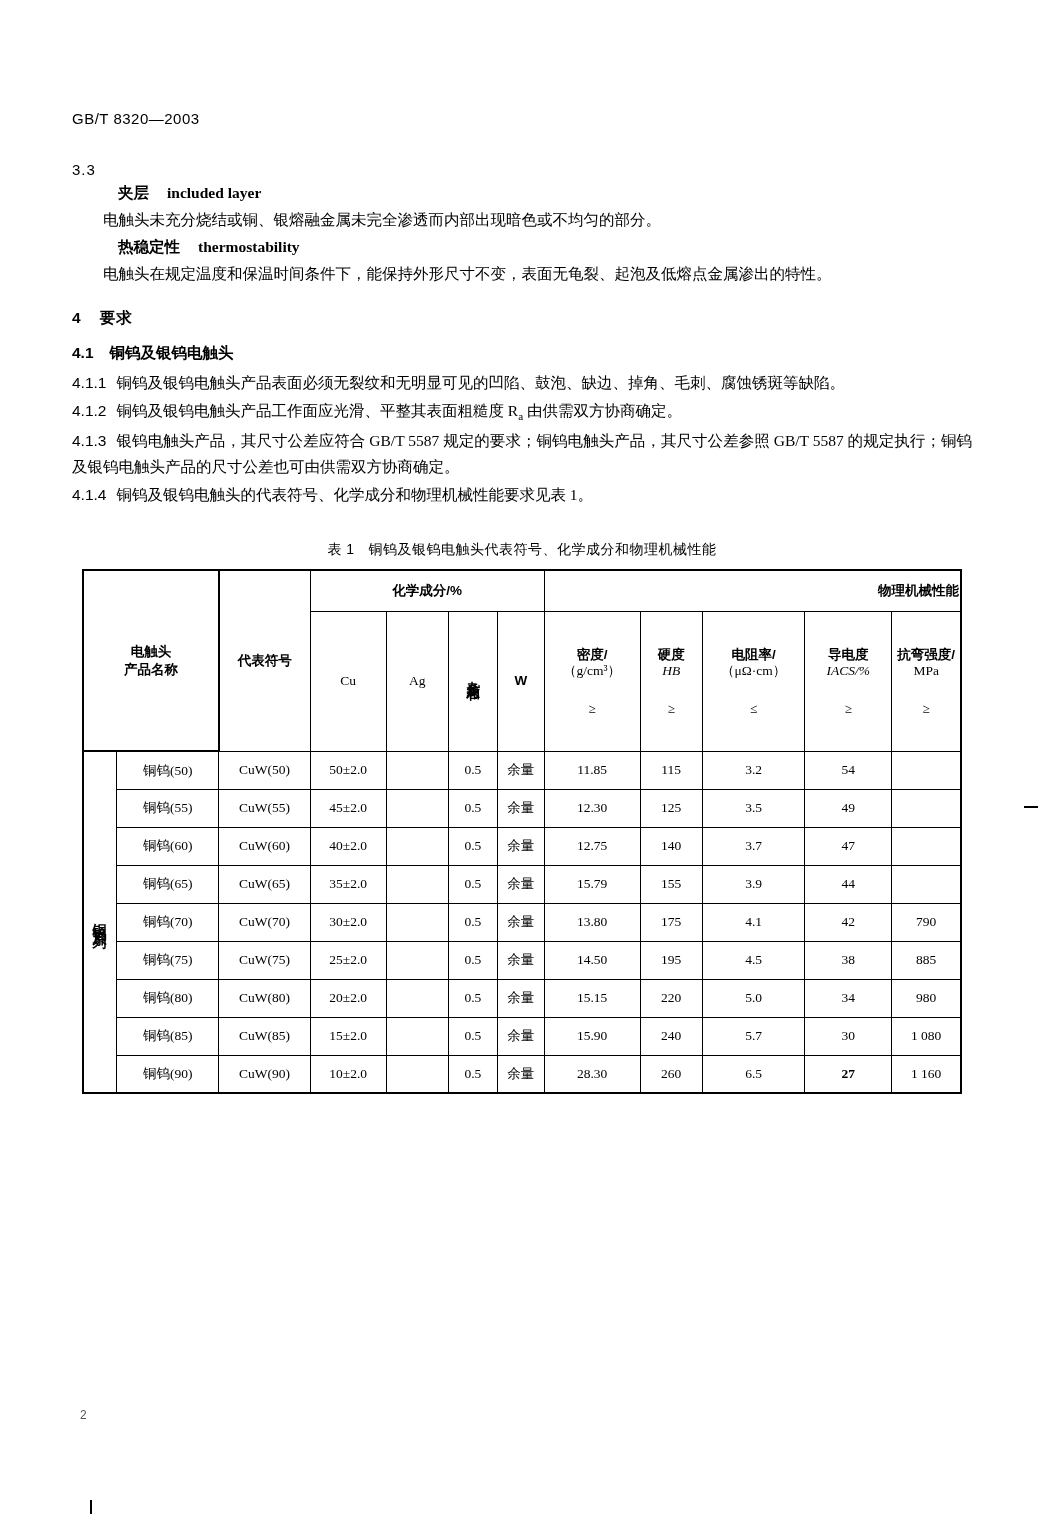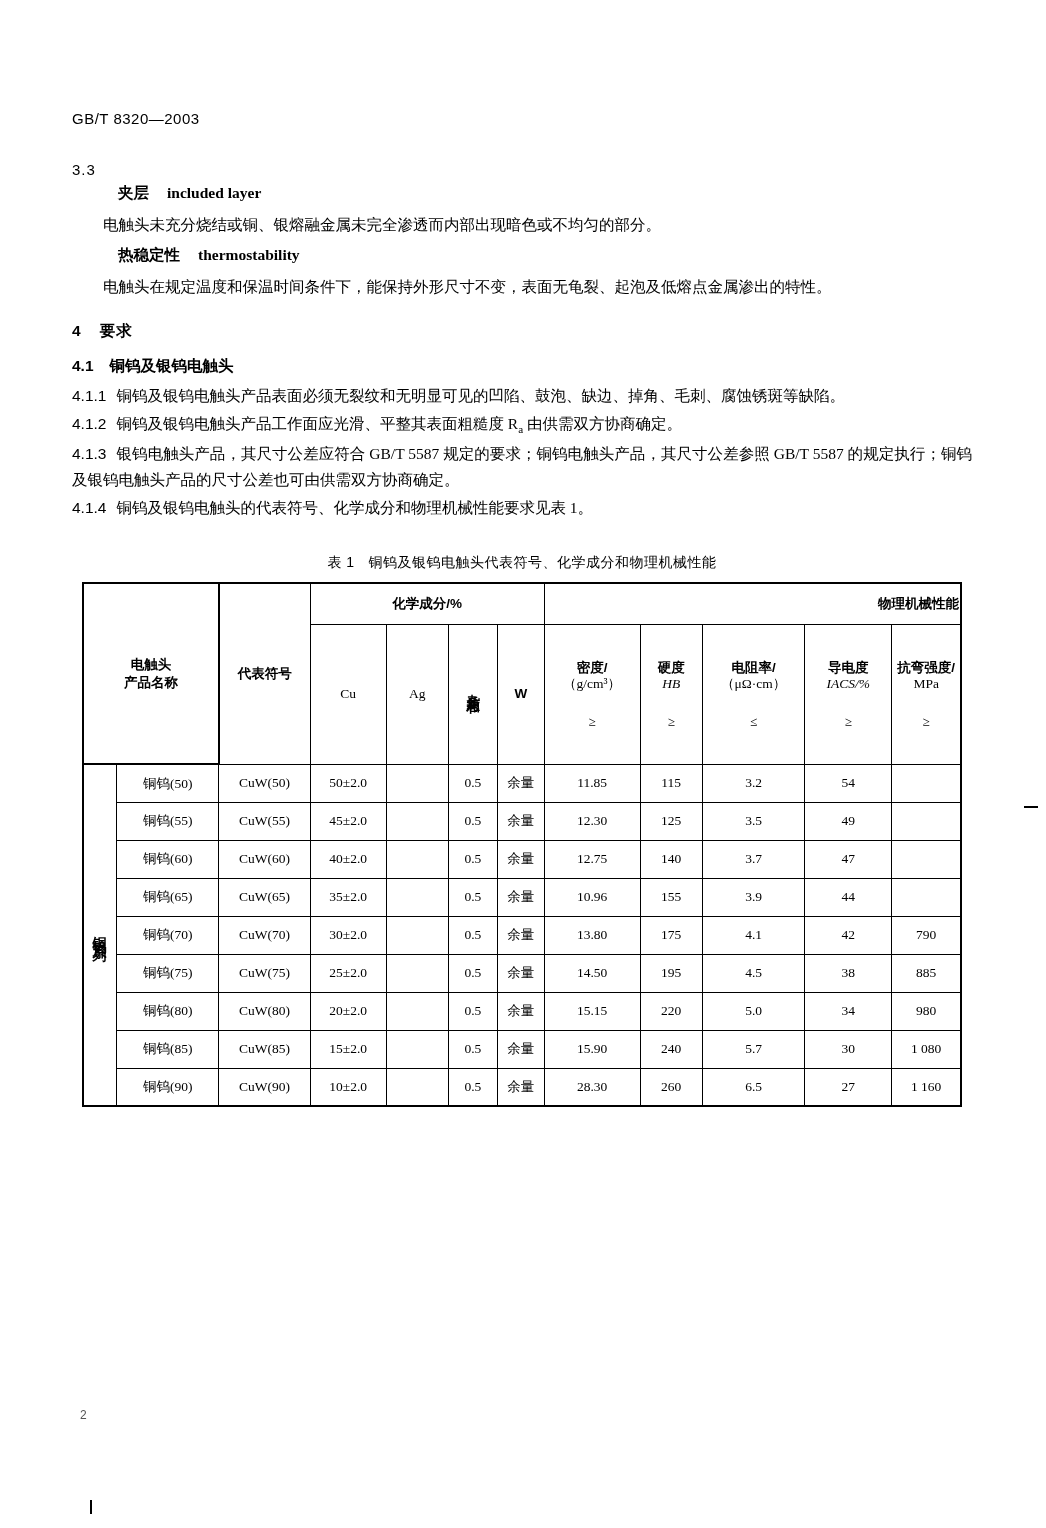--- a/index.html
+++ b/index.html
@@ -48,21 +48,21 @@
   }
   .term-line .en {
     font-family: "Liberation Serif", "DejaVu Serif", serif;
     margin-left: 18px;
     font-weight: bold;
   }
   .para {
     font-size: 15.5px;
     line-height: 1.62;
     text-indent: 2em;
-    margin: 8px 0;
+    margin: 0 0;
     text-align: justify;
   }
   .heading {
     font-family: "Liberation Sans", "DejaVu Sans", sans-serif;
     font-size: 15.5px;
     font-weight: bold;
     margin-top: 22px;
     margin-bottom: 12px;
     letter-spacing: 1px;
   }
@@ -312,21 +312,21 @@
           <td>47</td>
           <td style="border-right-width:2px;"></td>
         </tr>
         <tr class="row-h">
           <td class="cn">铜钨(65)</td>
           <td>CuW(65)</td>
           <td>35±2.0</td>
           <td></td>
           <td>0.5</td>
           <td class="cn">余量</td>
-          <td>10.96</td>
+          <td>15.79</td>
           <td>155</td>
           <td>3.9</td>
           <td>44</td>
           <td style="border-right-width:2px;"></td>
         </tr>
         <tr class="row-h">
           <td class="cn">铜钨(70)</td>
           <td>CuW(70)</td>
           <td>30±2.0</td>
           <td></td>
@@ -380,21 +380,21 @@
         <tr class="row-h">
           <td class="cn" style="border-bottom-width:2px;">铜钨(90)</td>
           <td style="border-bottom-width:2px;">CuW(90)</td>
           <td style="border-bottom-width:2px;">10±2.0</td>
           <td style="border-bottom-width:2px;"></td>
           <td style="border-bottom-width:2px;">0.5</td>
           <td class="cn" style="border-bottom-width:2px;">余量</td>
           <td style="border-bottom-width:2px;">28.30</td>
           <td style="border-bottom-width:2px;">260</td>
           <td style="border-bottom-width:2px;">6.5</td>
-          <td style="border-bottom-width:2px;">27</td>
+          <td style="border-bottom-width:2px;font-weight:bold;">27</td>
           <td style="border-right-width:2px;border-bottom-width:2px;">1 160</td>
         </tr>
       </tbody>
     </table>
 
   </div>
 
   <div class="page-num">2</div>
 </div>
 

